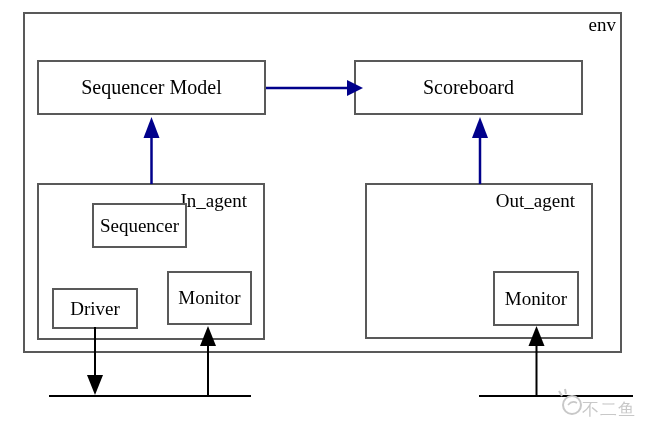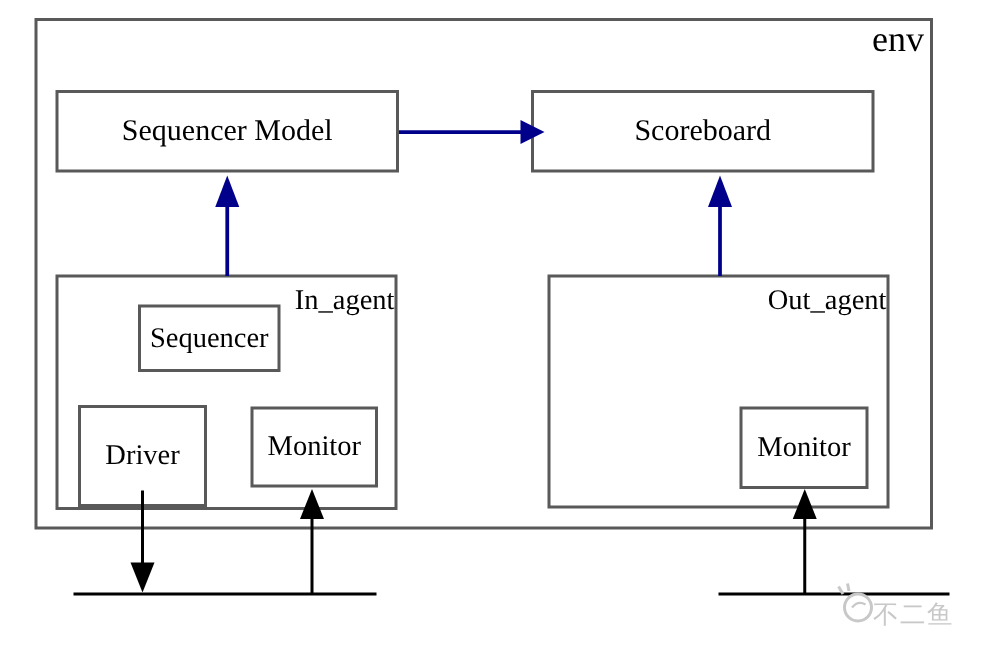--- a/index.html
+++ b/index.html
@@ -15,28 +15,28 @@
     border:2px solid var(--box-border,#595959);
     background:#fff;
     display:flex;align-items:center;justify-content:center;
     font-size:20px;
   }
   .container-box{
     justify-content:flex-end;align-items:flex-start;
     background:transparent;
   }
   .corner-label{
-    font-size:19px;line-height:1;padding:6px 0 0 0;
+    font-size:19px;line-height:1;padding:6px 16px 0 0;
   }
   .env-box{
     position:absolute;box-sizing:border-box;left:23px;top:12px;width:599px;height:341px;
     border:2px solid var(--box-border,#595959);background:#fff;
   }
   .env-label{
-    position:absolute;top:15px;right:38px;font-size:24px;line-height:1;
+    position:absolute;top:15px;right:38px;font-size:19px;line-height:1;
   }
   .small{font-size:19px;}
   .dut-box{
     border:2px dashed var(--box-border,#595959);
     left:251px;top:368px;width:228px;height:57px;
   }
   svg.overlay{position:absolute;left:0;top:0;z-index:5;pointer-events:none;}
   .watermark{
     position:absolute;left:582px;top:398px;z-index:7;
     font-size:17px;letter-spacing:1px;
@@ -45,21 +45,21 @@
     white-space:nowrap;
     font-family:Liberation Serif, serif;
   }
   .wm-logo{position:absolute;left:556px;top:388px;z-index:7;}
   
   .ref-model{left:37px;top:60px;width:229px;height:55px;}
   .scoreboard{left:354px;top:60px;width:229px;height:55px;}
   .in-agent{left:37px;top:183px;width:228px;height:157px;}
   .out-agent{left:365px;top:183px;width:228px;height:156px;}
   .sequencer{left:52px;top:203px;width:95px;height:45px;margin-left:40px;}
-  .driver{left:52px;top:270px;width:86px;height:68px;}
+  .driver{left:52px;top:288px;width:86px;height:41px;}
   .monitor-in{left:167px;top:271px;width:85px;height:54px;}
   .monitor-out{left:493px;top:271px;width:86px;height:55px;}
 </style>
 </head>
 <body>
 
 <div class="canvas">
 
   <div class="env-box"></div>
   <div class="env-label">env</div>

